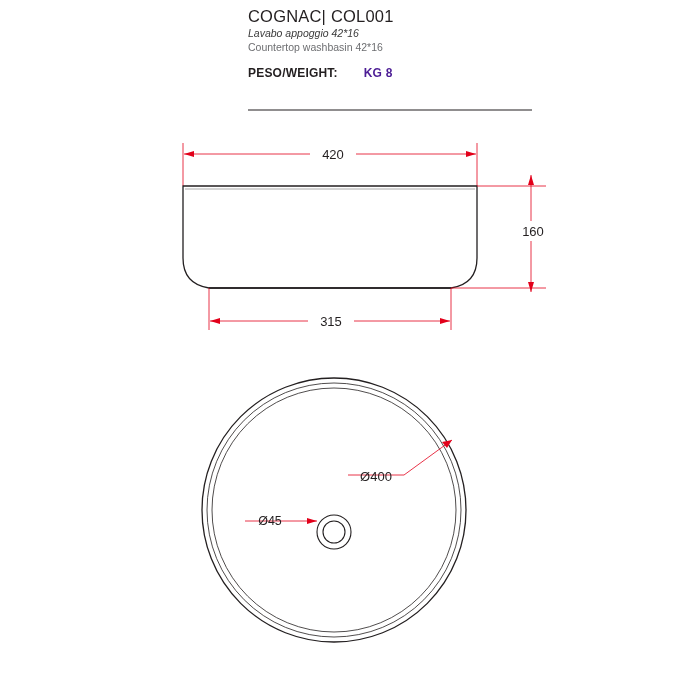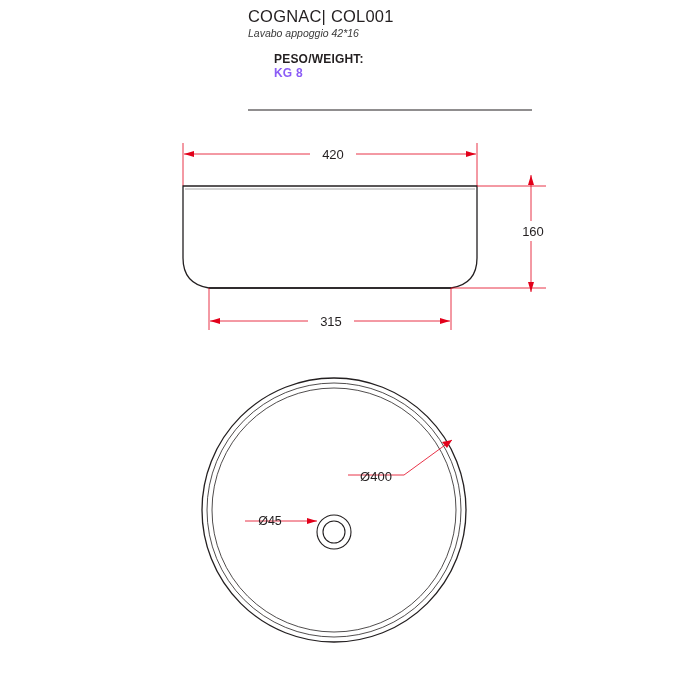--- a/index.html
+++ b/index.html
@@ -47,32 +47,31 @@
     font-size: 10.5px;
     color: #6d6e71;
     line-height: 14px;
     white-space: nowrap;
   }
   .weight-row {
     margin-top: 12px;
     display: flex;
     align-items: baseline;
     white-space: nowrap;
-    flex-direction: column;
   }
   .weight-label {
     font-size: 12px;
     font-weight: bold;
     color: #231f20;
     letter-spacing: 0.2px;
   }
   .weight-value {
     font-size: 12px;
     font-weight: bold;
-    color: #8b5cf6;
+    color: #4c1d95;
     margin-left: 26px;
     letter-spacing: 0.2px;
   }
   
   svg.draw {
     position: absolute;
     left: 0;
     top: 0;
   }
   .dim-text {
@@ -87,20 +86,21 @@
   }
 </style>
 </head>
 <body>
 
 <div class="sheet">
 
   <div class="header">
     <div class="title">COGNAC| COL001</div>
     <div class="subtitle-it">Lavabo appoggio 42*16</div>
+    <div class="subtitle-en">Countertop washbasin 42*16</div>
     <div class="weight-row">
       <span class="weight-label">PESO/WEIGHT:</span>
       <span class="weight-value">KG 8</span>
     </div>
   </div>
 
   <svg class="draw" width="700" height="700" viewBox="0 0 700 700">
 
     <line x1="248" y1="110" x2="532" y2="110" stroke="#231f20" stroke-width="1.2"></line>
 

